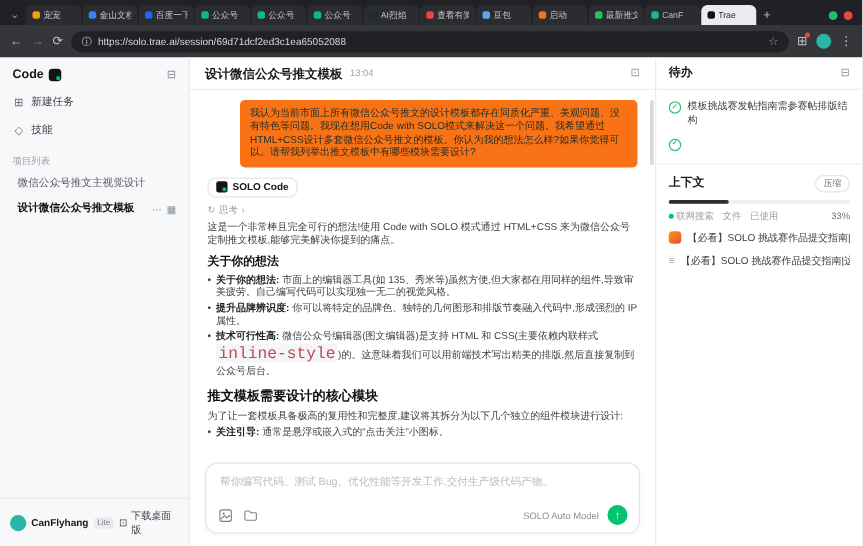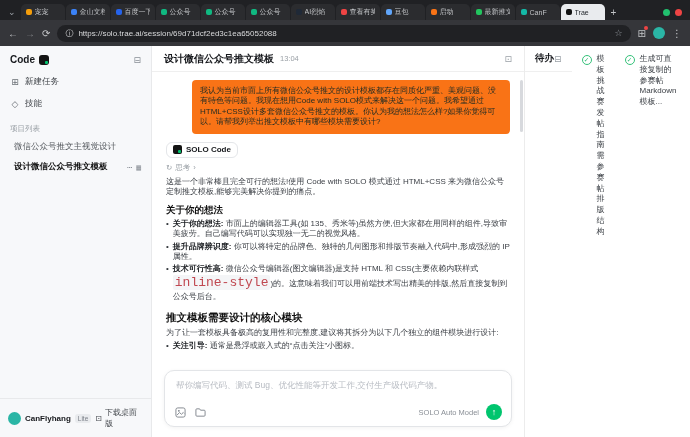--- a/index.html
+++ b/index.html
@@ -30,21 +30,21 @@
   .content{display:flex;height:391px;}
   
   .sidebar{width:152px;background:#f7f8fa;border-right:1px solid #e8e9eb;display:flex;flex-direction:column;}
   .sb-brand{display:flex;align-items:center;gap:4px;padding:8px 10px 6px;font-size:10px;font-weight:700;color:#16181c;}
   .sb-logo{width:10px;height:10px;background:#141414;border-radius:3px;position:relative;}
   .sb-logo::after{content:"";position:absolute;right:1px;bottom:1px;width:3px;height:3px;background:#00c56e;border-radius:1px;}
   .sb-panel{margin-left:auto;color:#8a8f96;font-size:9px;font-weight:400;}
   .sb-item{display:flex;align-items:center;gap:5px;padding:5px 10px;font-size:8.5px;color:#41454a;}
   .sb-item .ic{font-size:9px;color:#6b7076;width:10px;text-align:center;}
   .sb-section{padding:9px 10px 3px;font-size:7.5px;color:#9aa0a6;}
-  .sb-project{display:flex;align-items:center;gap:4px;padding:4px 10px 4px 14px;font-size:8.5px;color:#55595e;font-family:Liberation Mono, monospace;}
+  .sb-project{display:flex;align-items:center;gap:4px;padding:4px 10px 4px 14px;font-size:8.5px;color:#55595e;}
   .sb-project.active{color:#111;font-weight:700;}
   .sb-project .act-ic{color:#8a8f96;font-weight:400;font-size:8px;}
   .sb-project .spacer{flex:1;}
   .sb-footer{margin-top:auto;border-top:1px solid #e8e9eb;padding:8px 8px;display:flex;align-items:center;gap:4px;font-size:8px;color:#16181c;}
   .avatar{width:13px;height:13px;border-radius:50%;background:#2ab5a5;flex:none;}
   .uname{font-weight:700;}
   .lite{font-size:6.5px;background:#e9ebee;color:#7a7f87;border-radius:3px;padding:0 3px;line-height:9px;}
   .sb-dl{margin-left:auto;display:flex;align-items:center;gap:3px;color:#41454a;font-size:8px;}
   
   .chat{flex:1;min-width:0;display:flex;flex-direction:column;background:#fff;}
@@ -71,21 +71,21 @@
   .thumb{position:absolute;right:1px;top:8px;width:3px;height:52px;background:#d7d9dd;border-radius:2px;}
   .composer{flex:none;margin:6px 12px 10px;border:1px solid #e3e5e8;border-radius:10px;padding:7px 9px 6px;box-shadow:0 1px 4px rgba(0,0,0,.05);background:#fff;}
   .composer textarea{display:block;width:100%;height:26px;border:0;outline:0;resize:none;background:transparent;
     font-family:inherit;font-size:8.5px;color:#333;}
   .composer textarea::placeholder{color:#b7bbc2;}
   .comp-row{display:flex;align-items:center;gap:7px;margin-top:0;}
   .comp-ic{width:13px;height:13px;display:flex;align-items:center;justify-content:center;color:#7d828a;}
   .model{margin-left:auto;font-size:7.5px;color:#8a8f96;}
   .send{width:16px;height:16px;border-radius:50%;background:#00c56e;color:#fff;display:flex;align-items:center;justify-content:center;font-size:9px;flex:none;}
   
-  .rp{width:166px;border-left:1px solid #ececec;display:flex;flex-direction:row;background:#fff;}
+  .rp{width:166px;border-left:1px solid #ececec;display:flex;flex-direction:column;background:#fff;}
   .rp-h{height:26px;display:flex;align-items:center;padding:0 10px;font-size:9.5px;font-weight:700;color:#16181c;border-bottom:1px solid #efefef;flex:none;}
   .rp-h .ic{margin-left:auto;color:#9aa0a6;font-size:9px;font-weight:400;}
   .todo{padding:8px 10px 0;display:flex;gap:5px;font-size:8px;color:#3c4046;line-height:1.35;}
   .check{flex:none;width:10px;height:10px;border:1px solid #35c27a;border-radius:50%;color:#22b46a;font-size:6.5px;display:flex;align-items:center;justify-content:center;margin-top:1px;}
   .rp-div{height:1px;background:#f0f0f1;margin-top:10px;}
   .ctx-h{display:flex;align-items:center;padding:8px 10px 4px;font-size:9.5px;font-weight:700;color:#16181c;}
   .compress{margin-left:auto;font-size:7px;font-weight:400;color:#6b7076;border:1px solid #e3e5e8;border-radius:7px;padding:1px 6px;}
   .track{margin:2px 10px 0;height:3px;background:#edeef0;border-radius:2px;}
   .fill{height:3px;background:#2a2f35;border-radius:2px;}
   .tags{display:flex;align-items:center;gap:7px;padding:5px 10px 0;font-size:7.5px;color:#9aa0a6;}
@@ -283,21 +283,20 @@
       <div class="rp-h">
         <span>待办</span>
         <span class="ic">⊟</span>
       </div>
       <div class="todo">
         <span class="check">✓</span>
         <span>模板挑战赛发帖指南需参赛帖排版结构</span>
       </div>
       <div class="todo">
         <span class="check">✓</span>
-        <span>生成可直接复制的参赛帖 Markdown 模板...</span>
       </div>
       <div class="rp-div"></div>
       <div class="ctx-h">
         <span>上下文</span>
         <span class="compress">压缩</span>
       </div>
       <div class="track">
         <div class="fill" style="width:33%"></div>
       </div>
       <div class="tags">

